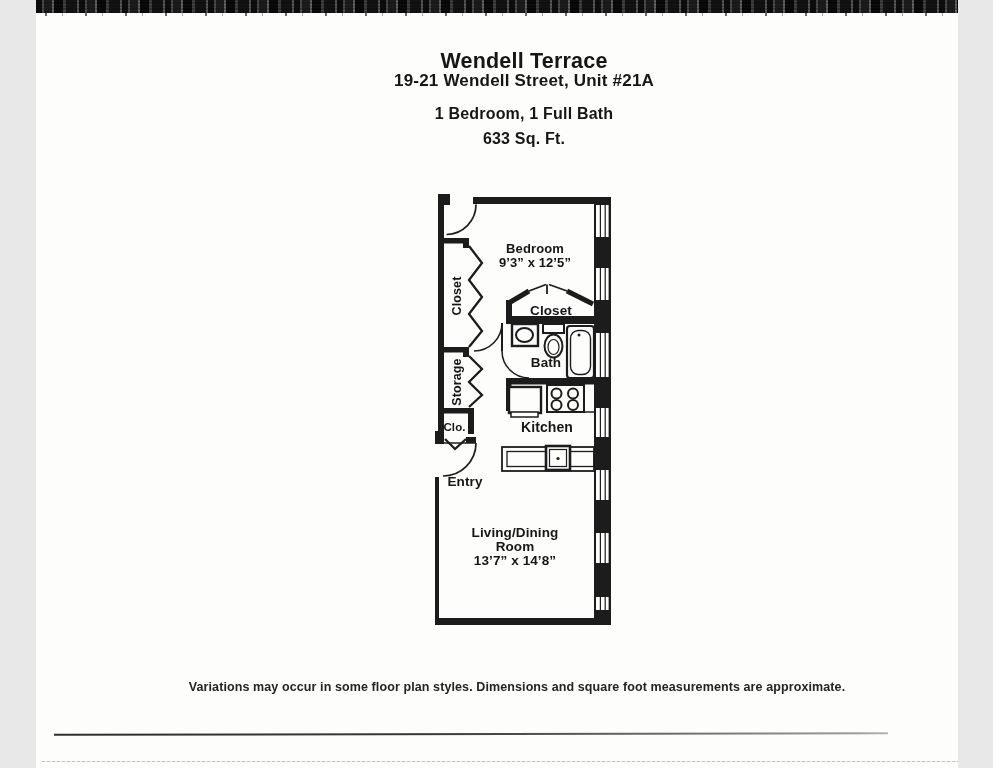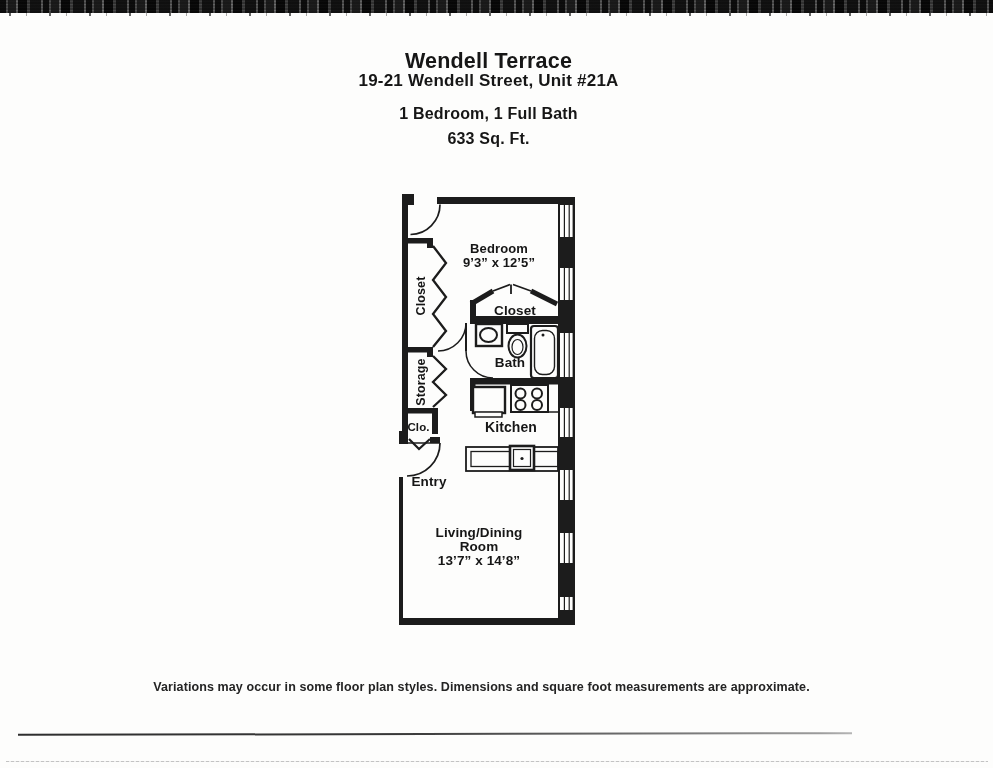--- a/index.html
+++ b/index.html
@@ -1,17 +1,17 @@
 <!DOCTYPE html>
 <html><head>
 <meta charset="utf-8">
 <style>
   html,body{margin:0;padding:0;background:#e8e8e8;}
   .page{
-    position:relative; width:993px; height:768px; margin:0 auto;
+    position:relative; width:922px; height:768px; margin:0 auto;
     background:#fdfdfc; overflow:hidden;
     font-family:"Liberation Sans", sans-serif; color:#161616;
   }
   
   .scan-band{
     position:absolute; left:0; top:0; width:993px; height:13px;
     background:
       repeating-linear-gradient(90deg,
         rgba(10,10,10,.92) 0 6px, rgba(95,95,95,.55) 6px 8px,
         rgba(25,25,25,.9) 8px 16px, rgba(150,150,150,.45) 16px 18px,

